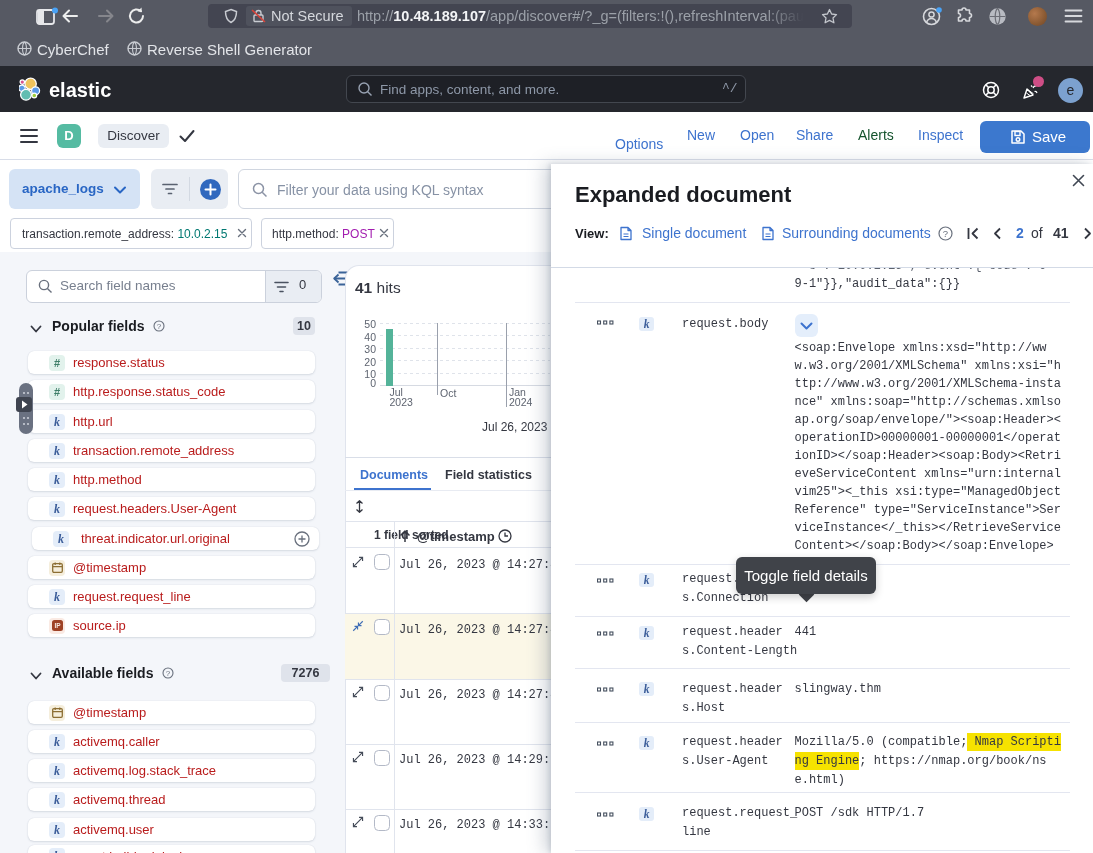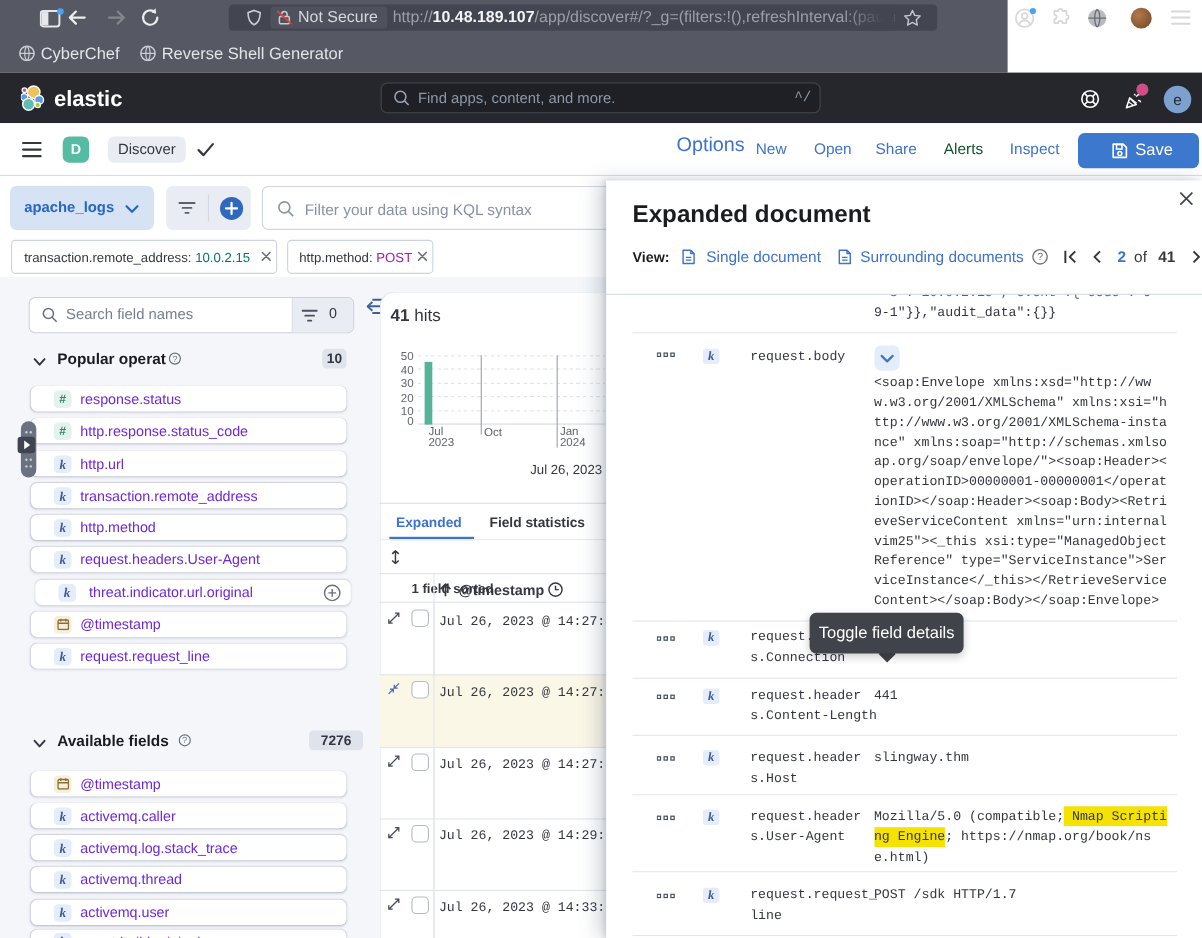--- a/index.html
+++ b/index.html
@@ -5,21 +5,21 @@
   * { margin:0; padding:0; box-sizing:border-box; }
   html,body { width:1093px; height:853px; overflow:hidden; }
   body { font-family:"Liberation Sans", sans-serif; position:relative; background:#fff; }
   .abs { position:absolute; }
   .mono { font-family:"Liberation Mono", monospace; font-size:12px; color:#343741; }
   svg { display:block; }
 </style>
 </head>
 <body>
 
-<div class="abs" id="chrome" style="left:0;top:0;width:916px;height:66px;background:#565963;">
+<div class="abs" id="chrome" style="left:0;top:0;width:1093px;height:66px;background:#565963;">
 
   <svg class="abs" style="left:36px;top:7px" width="22" height="20" viewBox="0 0 22 20">
     <rect x="1" y="3" width="17" height="14" rx="2.5" fill="none" stroke="#e6e7ea" stroke-width="1.8"></rect>
     <rect x="2" y="4" width="6" height="12" fill="#e6e7ea"></rect>
     <circle cx="19" cy="3.5" r="3" fill="#49a2f5"></circle>
   </svg>
 
   <svg class="abs" style="left:60px;top:7px" width="20" height="18" viewBox="0 0 20 18">
     <path d="M17 9 H4 M9 3.5 L3.5 9 L9 14.5" fill="none" stroke="#eceded" stroke-width="2" stroke-linecap="round" stroke-linejoin="round"></path>
   </svg>
@@ -119,21 +119,21 @@
 
 <div class="abs" id="navrow" style="left:0;top:112px;width:1093px;height:48px;background:#fff;border-bottom:1px solid #d8dde8;">
   <svg class="abs" style="left:20px;top:16px" width="18" height="16" viewBox="0 0 18 16">
     <path d="M1 2 h16 M1 8 h16 M1 14 h16" stroke="#343741" stroke-width="2" stroke-linecap="round"></path>
   </svg>
   <div class="abs" style="left:57px;top:12px;width:24px;height:24px;border-radius:6px;background:#55bba2;color:#fff;font-size:13px;font-weight:bold;text-align:center;line-height:24px;">D</div>
   <div class="abs" style="left:98px;top:12px;width:71px;height:24px;border-radius:6px;background:#e9edf3;color:#343741;font-size:13.5px;font-weight:500;text-align:center;line-height:24px;">Discover</div>
   <svg class="abs" style="left:179px;top:17px" width="16" height="14" viewBox="0 0 16 14">
     <path d="M1.5 7.5 L6 12 L14.5 2" fill="none" stroke="#343741" stroke-width="2" stroke-linecap="round" stroke-linejoin="round"></path>
   </svg>
-  <div class="abs" style="left:615px;top:9px;font-size:18px;color:#3d73ce;">Options</div>
+  <div class="abs" style="left:615px;top:24px;font-size:14px;color:#3d73ce;">Options</div>
   <div class="abs" style="left:687px;top:15px;font-size:14px;color:#3d73ce;">New</div>
   <div class="abs" style="left:740px;top:15px;font-size:14px;color:#3d73ce;">Open</div>
   <div class="abs" style="left:796px;top:15px;font-size:14px;color:#3d73ce;">Share</div>
   <div class="abs" style="left:858px;top:15px;font-size:14px;color:#14532d;">Alerts</div>
   <div class="abs" style="left:918px;top:15px;font-size:14px;color:#3d73ce;">Inspect</div>
   <div class="abs" style="left:980px;top:9px;width:110px;height:32px;border-radius:6px;background:#3c78ce;"></div>
   <svg class="abs" style="left:1010px;top:17px" width="16" height="16" viewBox="0 0 16 16">
     <path d="M2 2 h9 l3 3 v9 h-12 Z" fill="none" stroke="#fff" stroke-width="1.5" stroke-linejoin="round"></path>
     <rect x="5" y="2.5" width="5" height="4" fill="none" stroke="#fff" stroke-width="1.4"></rect>
     <circle cx="8" cy="10.5" r="1.8" fill="none" stroke="#fff" stroke-width="1.4"></circle>
@@ -172,21 +172,21 @@
   <div class="abs" style="left:272px;top:66px;font-size:12px;color:#343741;">http.method: <span style="color:#a21caf;">POST</span></div>
   <svg class="abs" style="left:379px;top:67px" width="10" height="10" viewBox="0 0 10 10">
     <path d="M1.5 1.5 L8.5 8.5 M8.5 1.5 L1.5 8.5" stroke="#69707d" stroke-width="1.4" stroke-linecap="round"></path>
   </svg>
 </div>
 
 <div class="abs" id="workspace" style="left:0;top:252px;width:1093px;height:601px;background:#f4f6fa;"></div>
 
 <style>
   .fpill { position:absolute; left:12px; width:287px; height:23px; background:#fff; border-radius:6px; box-shadow:0 1px 2px rgba(152,162,179,0.3), 0 0 1px rgba(152,162,179,0.4); }
-  .fpill .nm { position:absolute; left:45px; top:4px; font-size:13px; color:#6d28d9; white-space:nowrap; }
+  .fpill .nm { position:absolute; left:45px; top:4px; font-size:13px; color:#b91c1c; white-space:nowrap; }
   .tok { position:absolute; left:21px; top:3.5px; width:16px; height:16px; border-radius:4px; text-align:center; }
   .tok-k { background:#e4edf9; }
   .tok-k span { font-family:"Liberation Serif", serif; font-style:italic; font-weight:bold; font-size:12px; color:#3a5c99; line-height:16px; display:block;}
   .tok-n { background:#e2f2ec; }
   .tok-n span { font-size:11px; font-weight:bold; color:#3e7e68; line-height:16px; display:block;}
   .shead { position:absolute; font-size:14px; font-weight:bold; color:#1a1c21; }
   .cbadge { position:absolute; height:18px; border-radius:4px; background:#dfe3eb; font-size:12.5px; font-weight:bold; color:#343741; text-align:center; line-height:18px; }
 </style>
 <div class="abs" id="sidebar" style="left:16px;top:252px;width:345px;height:601px;">
 
@@ -203,21 +203,21 @@
   <div class="abs" style="left:283px;top:25px;font-size:13px;color:#343741;">0</div>
 
   <svg class="abs" style="left:317px;top:19px" width="16" height="15" viewBox="0 0 16 15">
     <path d="M5.5 1.5 h10 M1 7.5 h14.5 M5.5 13.5 h10" stroke="#3a6398" stroke-width="1.8"></path>
     <path d="M5.5 3.5 L1.2 7.5 L5.5 11.5" fill="none" stroke="#3a6398" stroke-width="1.8" stroke-linejoin="round"></path>
   </svg>
 
   <svg class="abs" style="left:14px;top:71px" width="12" height="12" viewBox="0 0 12 12">
     <path d="M1.5 3.5 L6 8.5 L10.5 3.5" fill="none" stroke="#343741" stroke-width="1.8" stroke-linecap="round" stroke-linejoin="round"></path>
   </svg>
-  <div class="shead" style="left:36px;top:66px;">Popular operat</div>
+  <div class="shead" style="left:36px;top:66px;">Popular fields</div>
   <svg class="abs" style="left:137px;top:68px" width="12" height="12" viewBox="0 0 12 12">
     <circle cx="6" cy="6" r="5" fill="none" stroke="#69707d" stroke-width="1.1"></circle>
     <text x="6" y="8.8" font-size="8" fill="#69707d" text-anchor="middle" font-family="Liberation Sans">?</text>
   </svg>
   <div class="cbadge" style="left:277px;top:65px;width:22px;">10</div>
 
   <div class="fpill" style="top:99px;">
       <span class="tok tok-n">
         <span>#</span>
       </span>
@@ -270,20 +270,29 @@
         <path d="M3.2 0.5 v2.4 M7.8 0.5 v2.4 M0.7 4.6 h9.6" stroke="#8c6e33" stroke-width="1.2"></path>
       </svg>
       </span>
       <span class="nm">@timestamp</span>
     </div>
   <div class="fpill" style="top:333px;">
       <span class="tok tok-k">
         <span>k</span>
       </span>
       <span class="nm">request.request_line</span>
+    </div>
+  <div class="fpill" style="top:362px;">
+      <span class="tok" style="background:#faeae3;">
+      <svg style="margin:2.5px auto 0" width="11" height="11" viewBox="0 0 11 11">
+        <rect x="0" y="0" width="11" height="11" rx="2.5" fill="#9e4226"></rect>
+        <text x="5.5" y="8" font-size="6.5" font-weight="bold" fill="#f7e9e2" text-anchor="middle" font-family="Liberation Sans">IP</text>
+      </svg>
+      </span>
+      <span class="nm">source.ip</span>
     </div>
 
   <div class="abs" style="left:3px;top:131px;width:14px;height:51px;background:#6a7181;border-radius:8px;">
     <svg width="14" height="51" viewBox="0 0 14 51">
       <g fill="#c8ccd5">
         <circle cx="5" cy="10" r="1.1"></circle>
           <circle cx="9" cy="10" r="1.1"></circle>
         <circle cx="5" cy="16" r="1.1"></circle>
           <circle cx="9" cy="16" r="1.1"></circle>
         <circle cx="5" cy="35" r="1.1"></circle>
@@ -373,21 +382,21 @@
   <div class="abs" style="left:437px;top:323px;width:1px;height:72px;background:#9aa0ac;"></div>
   <div class="abs" style="left:506px;top:323px;width:1px;height:84px;background:#9aa0ac;"></div>
 
   <div class="abs" style="left:389.5px;top:386.5px;font-size:10.5px;color:#5e6470;line-height:10.5px;">Jul<br><span style="letter-spacing:0;">2023</span></div>
   <div class="abs" style="left:440px;top:386.5px;font-size:10.5px;color:#5e6470;">Oct</div>
   <div class="abs" style="left:509px;top:386.5px;font-size:10.5px;color:#5e6470;line-height:10.5px;">Jan<br><span>2024</span></div>
   <div class="abs" style="left:482px;top:420px;font-size:12px;color:#343741;white-space:nowrap;">Jul 26, 2023 @ 14:21:41.294 - Jul 26, 2024 @ 14:21:41.294 (interval: Auto - 1 week)</div>
 </div>
 
 <div class="abs" style="left:345px;top:457px;width:748px;height:1px;background:#d9dee8;"></div>
-<div class="abs" style="left:360px;top:468px;font-size:12.5px;font-weight:bold;color:#3d73ce;">Expanded</div>
+<div class="abs" style="left:360px;top:468px;font-size:12.5px;font-weight:bold;color:#3d73ce;">Documents</div>
 <div class="abs" style="left:445px;top:468px;font-size:12.5px;font-weight:bold;color:#343741;">Field statistics</div>
 <div class="abs" style="left:354px;top:488px;width:77px;height:2.5px;background:#3d73ce;"></div>
 <div class="abs" style="left:345px;top:489.5px;width:748px;height:1px;background:#e8ebf2;"></div>
 
 <svg class="abs" style="left:355px;top:500px" width="9" height="13" viewBox="0 0 9 13">
   <path d="M4.5 1 v11 M1.5 3.5 L4.5 0.8 L7.5 3.5 M1.5 9.5 L4.5 12.2 L7.5 9.5" fill="none" stroke="#343741" stroke-width="1.3" stroke-linejoin="round"></path>
 </svg>
 <div class="abs" style="left:374px;top:500px;font-size:12px;font-weight:bold;color:#343741;margin-top:28px;">1 field sorted</div>
 
 <div class="abs" style="left:345px;top:521px;width:748px;height:1px;background:#e0e4ed;"></div>

